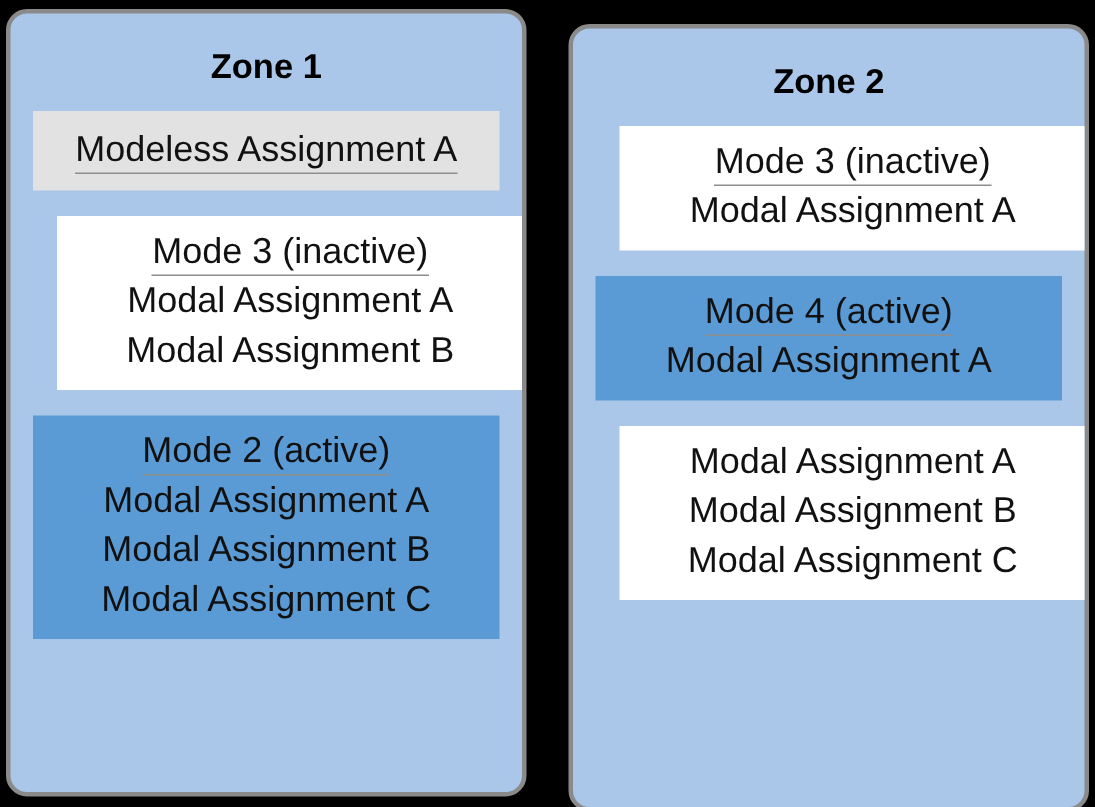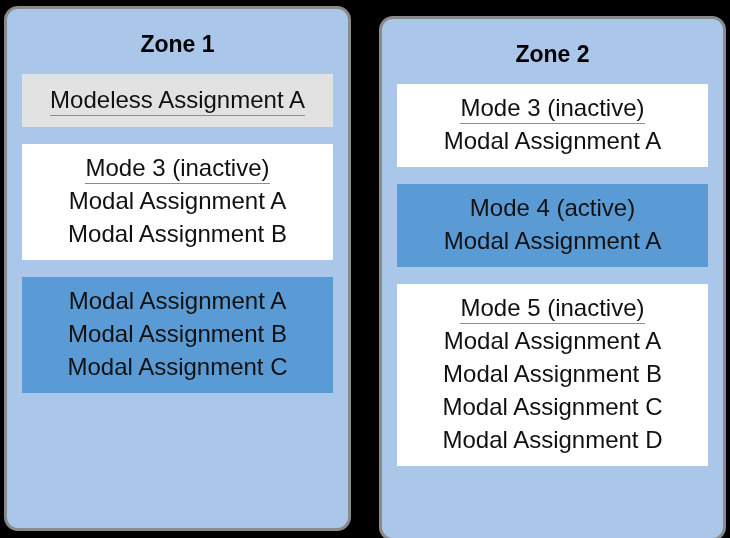--- a/index.html
+++ b/index.html
@@ -96,20 +96,21 @@
   }
 
   .group-modeless {
     background: #e2e2e2;
     padding-top: 9px;
     padding-bottom: 11px;
   }
 
   .group-inactive {
     background: #ffffff;
+    margin-left: 16px;
   }
 
   .group-active {
     background: #5b9bd5;
     text-decoration: underline;
   }
 
   
   .group-box.first-in-zone {
     margin-top: 13px;
@@ -169,20 +170,21 @@
     <div class="zone-body">
         <div class="group-box group-modeless first-in-zone">
           <div class="assignment-row underlined"><span class="assignment-text">Modeless Assignment A</span></div>
         </div>
         <div class="group-box group-inactive">
           <div class="mode-header"><span class="mode-header-text">Mode 3 (inactive)</span></div>
           <div class="assignment-row"><span class="assignment-text">Modal Assignment A</span></div>
           <div class="assignment-row"><span class="assignment-text">Modal Assignment B</span></div>
         </div>
         <div class="group-box group-active">
+          <div class="mode-header"><span class="mode-header-text">Mode 2 (active)</span></div>
           <div class="assignment-row"><span class="assignment-text">Modal Assignment A</span></div>
           <div class="assignment-row"><span class="assignment-text">Modal Assignment B</span></div>
           <div class="assignment-row"><span class="assignment-text">Modal Assignment C</span></div>
         </div>
         <div class="zone-spacer"></div>
       </div>
   </div>
 
   <div class="zone-gap"></div>
 
@@ -191,23 +193,21 @@
     <div class="zone-body">
         <div class="group-box group-inactive first-in-zone">
           <div class="mode-header"><span class="mode-header-text">Mode 3 (inactive)</span></div>
           <div class="assignment-row"><span class="assignment-text">Modal Assignment A</span></div>
         </div>
         <div class="group-box group-active">
           <div class="mode-header"><span class="mode-header-text">Mode 4 (active)</span></div>
           <div class="assignment-row"><span class="assignment-text">Modal Assignment A</span></div>
         </div>
         <div class="group-box group-inactive">
-          <div class="mode-header"><span class="mode-header-text">Mode 5 (inactive)</span></div>
           <div class="assignment-row"><span class="assignment-text">Modal Assignment A</span></div>
           <div class="assignment-row"><span class="assignment-text">Modal Assignment B</span></div>
           <div class="assignment-row"><span class="assignment-text">Modal Assignment C</span></div>
-          <div class="assignment-row"><span class="assignment-text">Modal Assignment D</span></div>
         </div>
         <div class="zone-spacer"></div>
       </div>
   </div>
 
 </div>
 
 </body></html>

